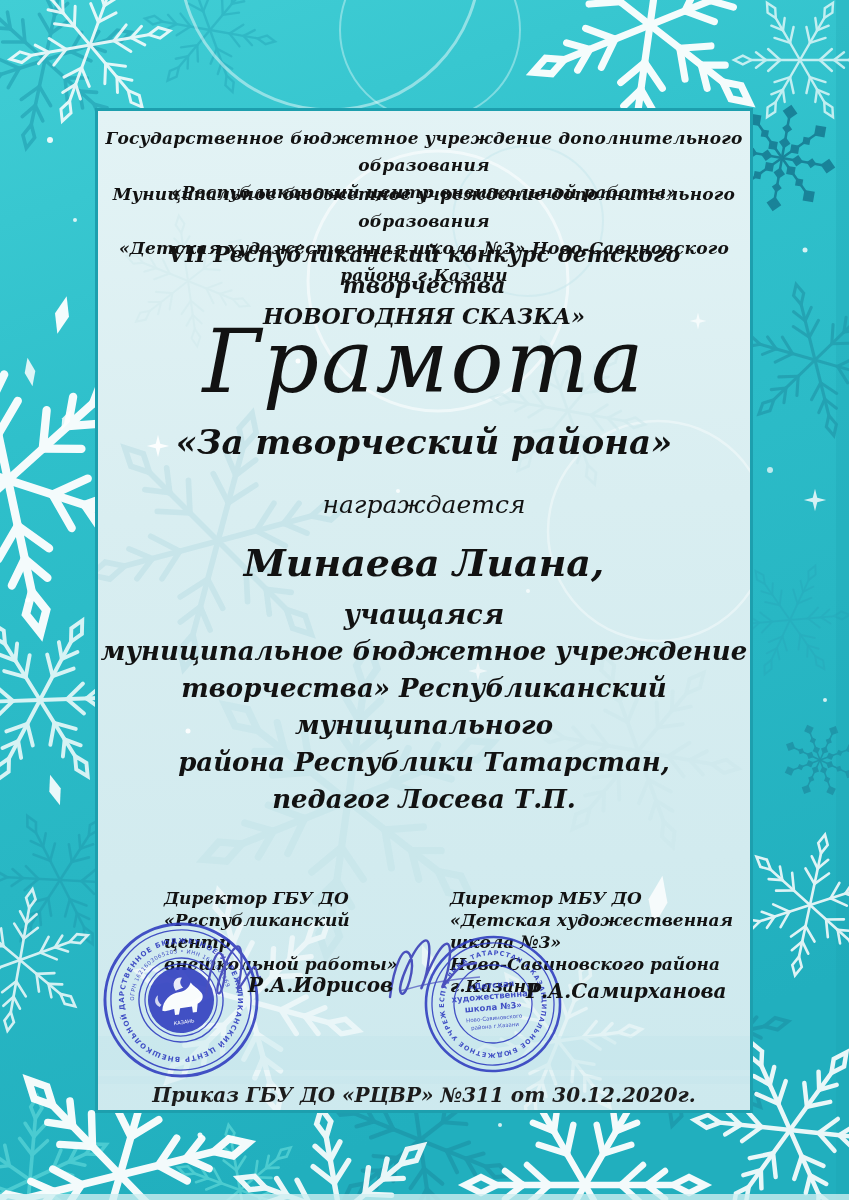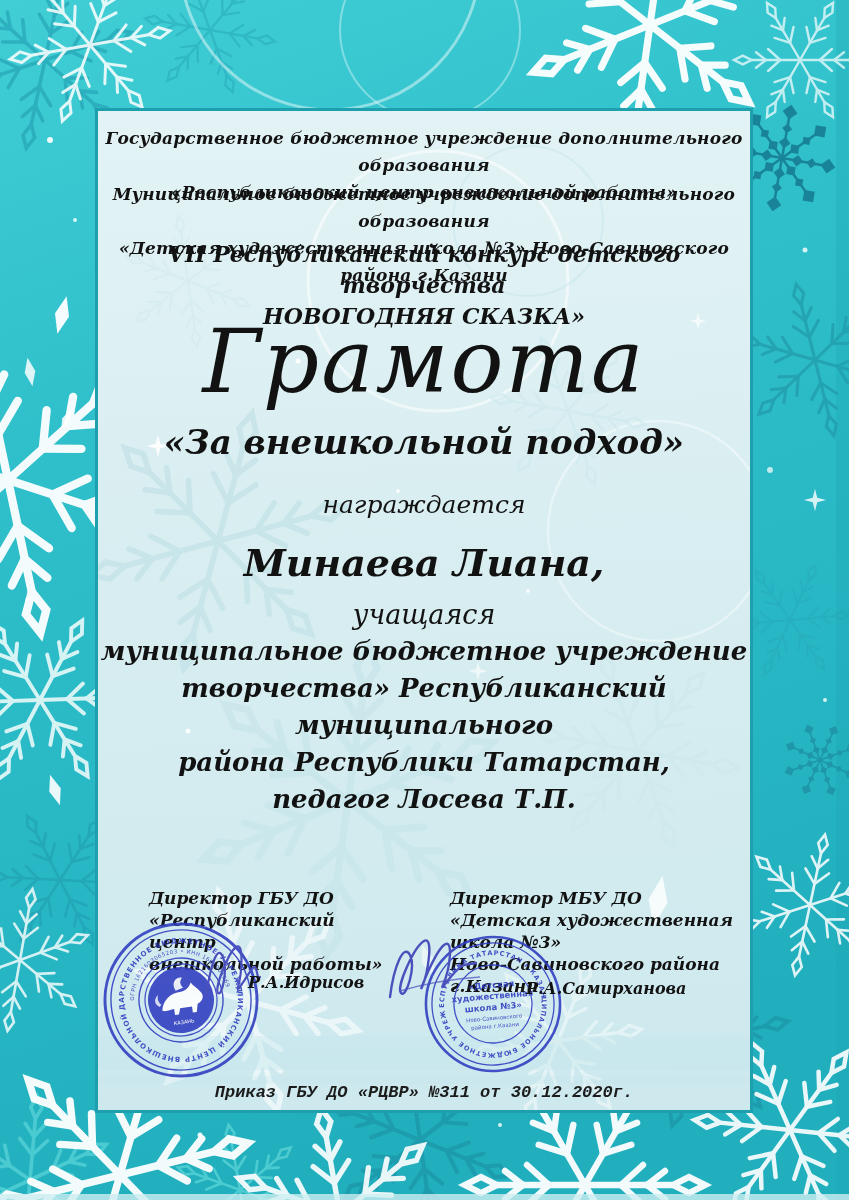--- a/index.html
+++ b/index.html
@@ -17,27 +17,27 @@
     z-index:1;overflow:hidden;
   }
   .panel-deco{position:absolute;left:0;top:0;z-index:0;}
   .tblock{position:absolute;left:0;width:100%;text-align:center;color:#121212;z-index:2;font-style:italic;}
   .org{font-size:17px;line-height:27px;font-weight:bold;letter-spacing:.2px;}
   .contest{font-size:22px;line-height:31px;font-weight:bold;text-align:center;}
   .cert-title{font-size:88px;line-height:110px;font-weight:normal;letter-spacing:2px;}
   .subtitle{font-size:34px;line-height:46px;font-weight:bold;}
   .awlabel{font-size:25px;line-height:32px;font-weight:normal;}
   .recipient{font-size:38px;line-height:50px;font-weight:bold;margin-top:13px;}
-  .role{font-size:27px;line-height:36px;font-weight:normal;}
+  .role{font-size:27px;line-height:36px;font-weight:bold;}
   .bodyline{font-size:26px;line-height:37px;font-weight:bold;}
   .sigblock{position:absolute;z-index:2;color:#121212;font-style:italic;font-weight:bold;
     font-size:17px;line-height:22px;text-align:left;}
-  .signame{position:absolute;z-index:4;color:#121212;font-style:italic;font-weight:bold;font-size:16px;}
+  .signame{position:absolute;z-index:4;color:#121212;font-style:italic;font-weight:bold;font-size:20px;}
   .footer{position:absolute;z-index:2;width:100%;text-align:center;font-style:italic;font-weight:bold;
-    font-size:17px;color:#1c1c1c;font-family:Liberation Mono, monospace;}
+    font-size:20px;color:#1c1c1c;}
   .stamp{position:absolute;z-index:3;opacity:.88;}
   .autograph{position:absolute;z-index:3;}
 </style>
 </head>
 <body>
 
 <div class="cert">
 
   <svg class="frame-deco" width="849" height="1200" viewBox="0 0 849 1200">
     <defs>
@@ -184,36 +184,36 @@
       <div>«Детская художественная школа №3» Ново-Савиновского района г.Казани</div>
     </div>
 
     <div class="tblock contest" style="top:128px">
       <div>VII Республиканский конкурс детского творчества</div>
       <div>НОВОГОДНЯЯ СКАЗКА»</div>
     </div>
 
     <div class="tblock cert-title" style="top:196px">Грамота</div>
 
-    <div class="tblock subtitle" style="top:308px">«За внешкольной подход»</div>
+    <div class="tblock subtitle" style="top:308px">«За творческий района»</div>
 
     <div class="tblock awlabel" style="top:378px">награждается</div>
 
     <div class="tblock recipient" style="top:414px">Минаева Лиана,</div>
 
     <div class="tblock role" style="top:486px">учащаяся</div>
 
     <div class="tblock" style="top:522px">
       <div class="bodyline">муниципальное бюджетное учреждение</div>
       <div class="bodyline">творчества» Республиканский муниципального</div>
       <div class="bodyline">района Республики Татарстан,</div>
       <div class="bodyline">педагог Лосева Т.П.</div>
     </div>
 
-    <div class="sigblock" style="left:51px;top:776px;width:240px">
+    <div class="sigblock" style="left:66px;top:776px;width:240px">
       <div>Директор ГБУ ДО</div>
       <div>«Республиканский центр</div>
       <div>внешкольной работы»</div>
     </div>
     <div class="signame" style="left:150px;top:862px">Р.А.Идрисов</div>
 
     <div class="sigblock" style="left:352px;top:776px;width:300px">
       <div>Директор МБУ ДО</div>
       <div>«Детская художественная школа №3»</div>
       <div>Ново-Савиновского района г.Казани</div>

